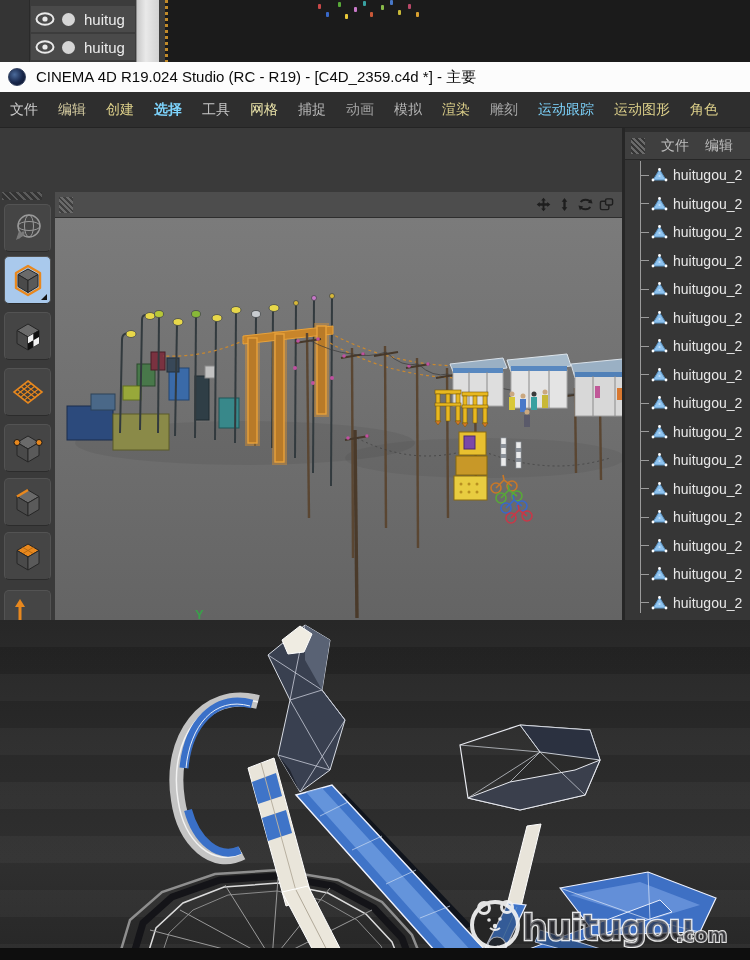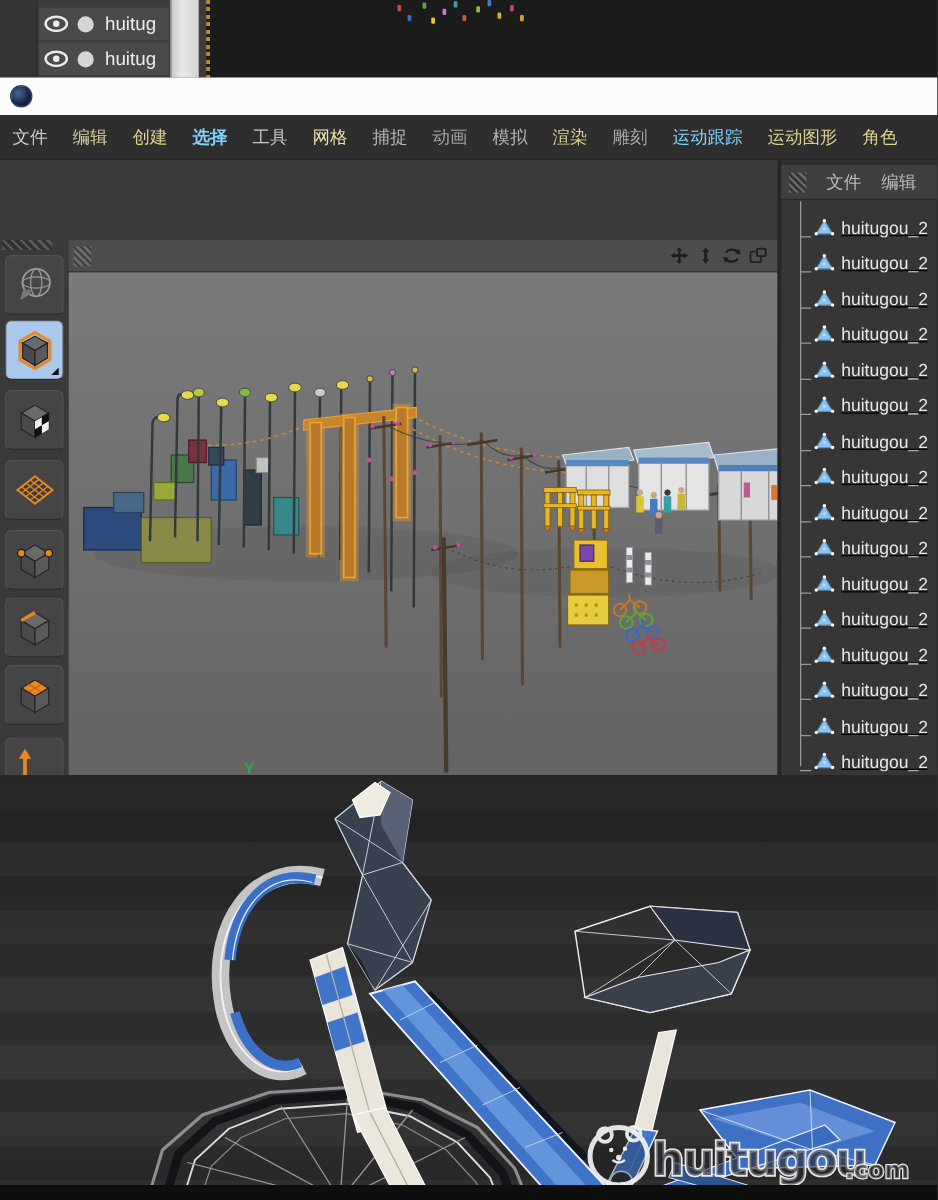--- a/index.html
+++ b/index.html
@@ -85,21 +85,21 @@
   #vr-sep { left:622px; top:128px; width:3px; height:492px; background:#262626; }
 
   
   #right-panel { left:625px; top:132px; width:125px; height:488px; background:#363636; }
   #rp-header { position:absolute; left:0; top:0; width:125px; height:28px; background:#3f3f3f;
     border-bottom:1px solid #272727; display:flex; align-items:center; gap:16px; padding-left:6px; }
   #rp-grip { width:14px; height:16px; background:repeating-linear-gradient(45deg,#6a6a6a 0 2px,#353535 2px 4px); flex:none; }
   .rp-mitem { font-size:14px; white-space:nowrap; }
   #rp-list { position:absolute; left:0; top:29px; width:125px; height:459px; overflow:hidden; }
   #rp-trunk { position:absolute; left:15px; top:0; width:1px; height:452px; background:#9a9a9a; }
-  .orow { position:relative; height:28.5px; display:flex; align-items:flex-end;text-decoration:underline; }
+  .orow { position:relative; height:28.5px; display:flex; align-items:center; }
   .tick { width:9px; height:1px; background:#9a9a9a; margin-left:15px; flex:none; }
   .oicon { flex:none; margin-left:2px; }
   .olabel { color:#e8e8e8; font-size:14px; margin-left:5px; white-space:nowrap; overflow:hidden; }
 
   
   #bottom { left:0; top:620px; width:750px; height:340px;
     background:
       repeating-linear-gradient(to bottom, rgba(255,255,255,0.022) 0 27px, rgba(0,0,0,0.05) 27px 54px),
       linear-gradient(#222 0%, #2b2b2b 35%, #313131 70%, #292929 100%);
     padding-left: 10px;
@@ -147,20 +147,21 @@
       <div class="speck" style="left: 381px; top: 5px; background: rgb(136, 184, 72);"></div>
       <div class="speck" style="left: 390px; top: 0px; background: rgb(72, 120, 200);"></div>
       <div class="speck" style="left: 398px; top: 10px; background: rgb(200, 184, 56);"></div>
       <div class="speck" style="left: 408px; top: 4px; background: rgb(184, 72, 104);"></div>
       <div class="speck" style="left: 416px; top: 12px; background: rgb(216, 160, 48);"></div>
     </div>
 </div>
 
 <div id="title-bar" class="abs">
   <div id="app-logo"></div>
+  <span id="title-text">CINEMA 4D R19.024 Studio (RC - R19) - [C4D_2359.c4d *] - 主要</span>
 </div>
 
 <div id="menu-bar" class="abs">
 
     <span class="mitem" style="color: rgb(205, 205, 205);">文件</span>
 
     <span class="mitem" style="color: rgb(212, 203, 160);">编辑</span>
 
     <span class="mitem" style="color: rgb(221, 208, 138);">创建</span>
 

